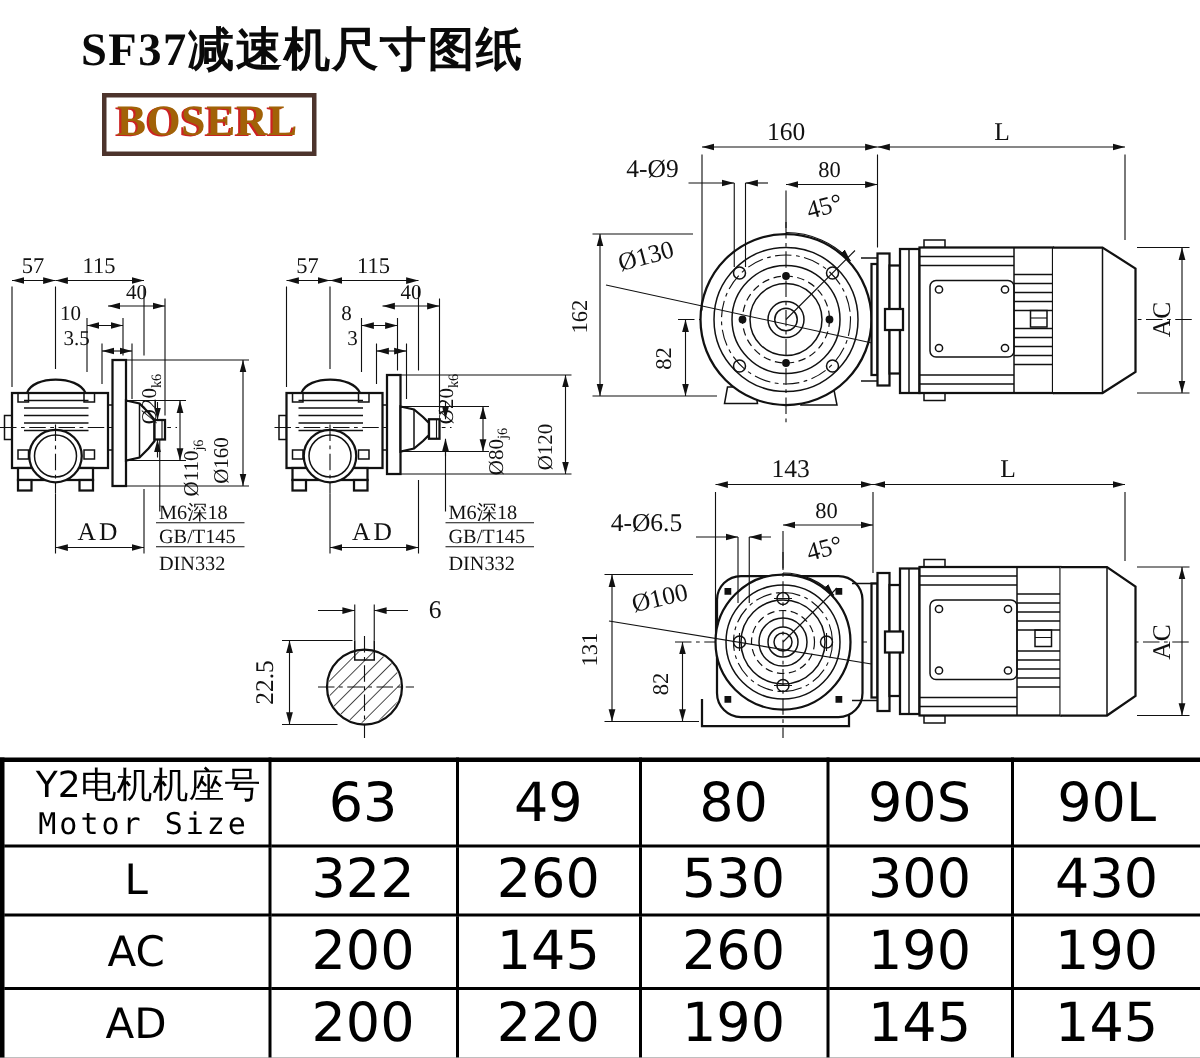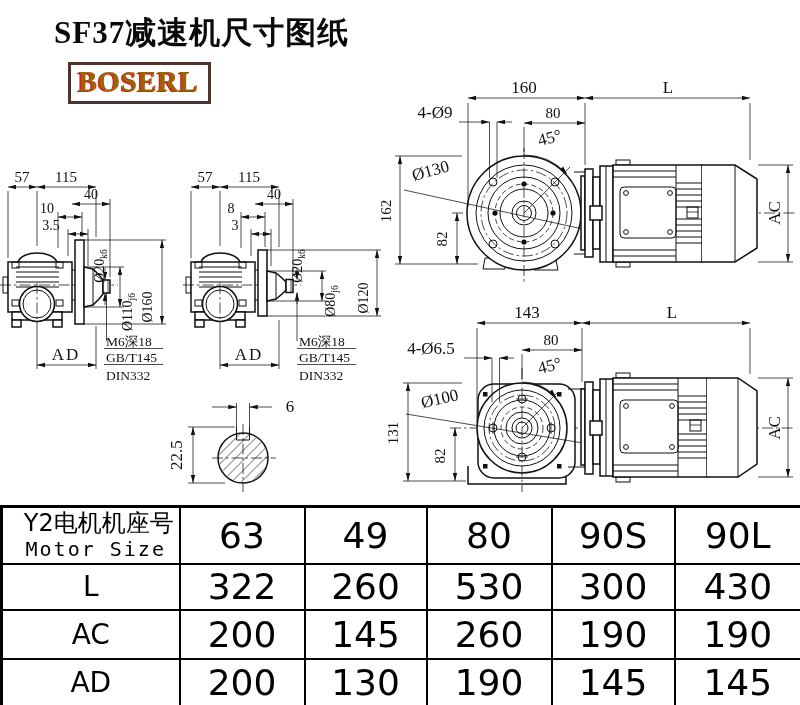--- a/index.html
+++ b/index.html
@@ -438,19 +438,19 @@
     <th class="rowlab">AC</th>
     <td class="num">200</td>
     <td class="num">145</td>
     <td class="num">260</td>
     <td class="num">190</td>
     <td class="num">190</td>
   </tr>
   <tr style="height:48px">
     <th class="rowlab">AD</th>
     <td class="num">200</td>
-    <td class="num">130</td>
+    <td class="num">220</td>
     <td class="num">190</td>
     <td class="num">145</td>
     <td class="num">145</td>
   </tr>
 </tbody>
   </table>
 
 </body></html>

